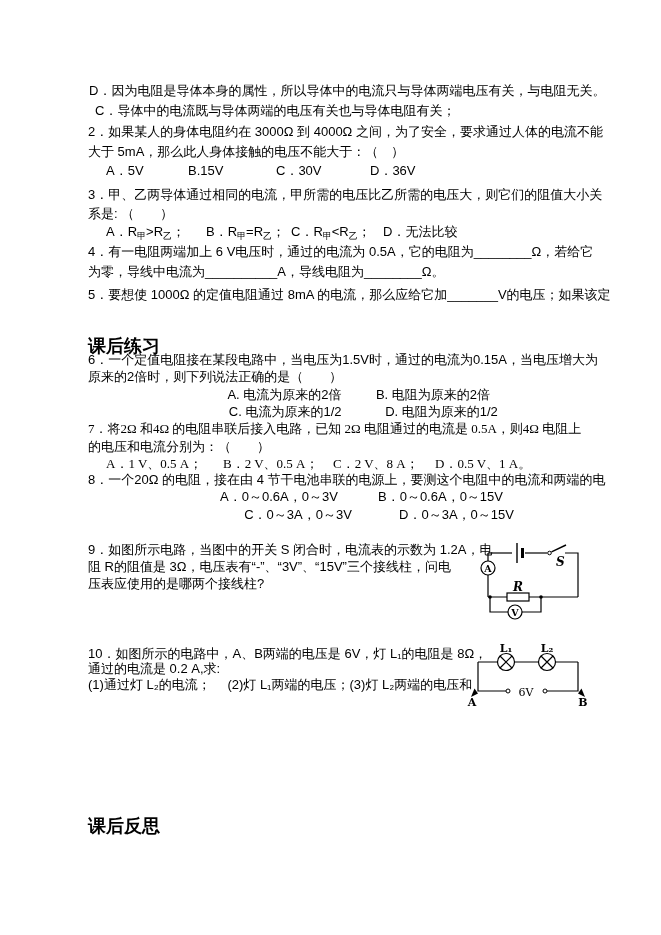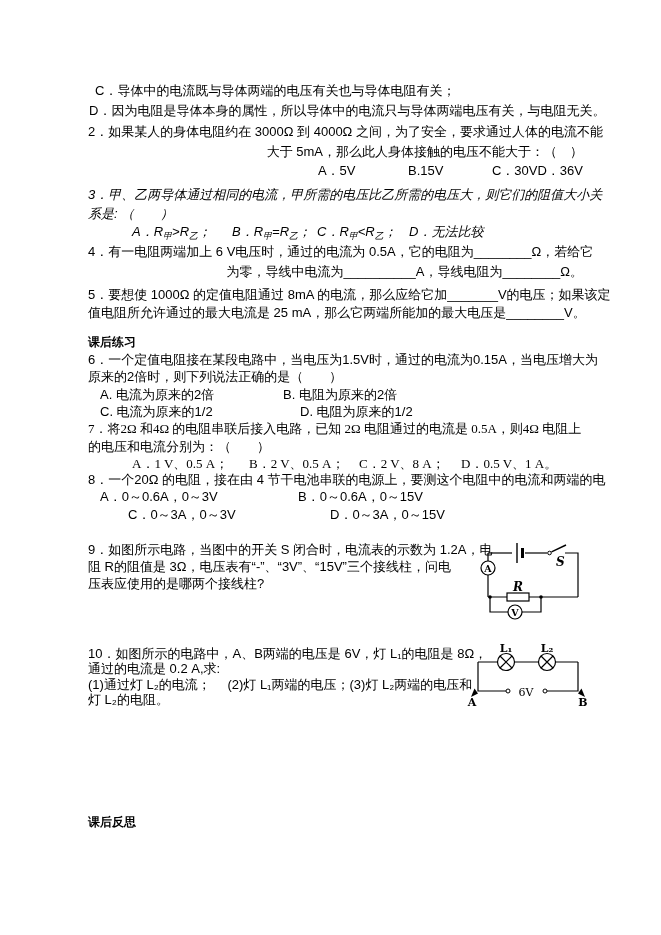--- a/index.html
+++ b/index.html
@@ -7,50 +7,50 @@
     position:relative;
     width:661px;height:935px;
     background:#ffffff;
     font-family:"Liberation Sans","DejaVu Sans",sans-serif;
     font-size:13px;color:#000;
     overflow:hidden;
   }
   .blk{position:absolute;left:88px;width:495px;}
   .line{white-space:pre;}
   .lh20 .line{line-height:20px;height:20px;}
-  .lh195 .line{line-height:19.5px;height:19.5px;text-align:right;}
-  .lh185 .line{line-height:18.5px;height:18.5px;font-style:italic;}
+  .lh195 .line{line-height:19.5px;height:19.5px;}
+  .lh185 .line{line-height:18.5px;height:18.5px;}
   .lh18 .line{line-height:18px;height:18px;}
   .lh173 .line{line-height:17.3px;height:17.3px;}
   .lh175 .line{line-height:17.5px;height:17.5px;}
   .lh17 .line{line-height:17px;height:17px;}
   .lh154 .line{line-height:15.4px;height:15.4px;}
-  .heading{font-weight:bold;font-size:12px;}
+  .heading{font-weight:bold;font-size:18px;}
   .ind-c{margin-left:7px;}
   .ind-d{margin-left:1px;}
   .opts{white-space:normal;}
   .opts .cell{display:inline-block;white-space:pre;vertical-align:top;}
-  .m30{margin-left:44px;}
-  .m12{margin-left:12px;}
+  .m30{margin-left:18px;}
+  .m12{margin-left:12px;text-align:center;}
   .w82{width:82px;} .w88{width:88px;} .w94{width:94px;}
   .w100{width:100px;} .w85{width:85px;} .w92{width:92px;}
   .w183{width:183px;} .w198{width:198px;} .w202{width:202px;margin-left:28px;}
   .w117{width:117px;} .w110{width:110px;} .w102{width:102px;}
   .cjksub{font-size:9px;vertical-align:-3px;line-height:0;}
   .fig{position:absolute;}
   svg text{font-family:"DejaVu Serif","Liberation Serif",serif;}
 </style>
 </head>
 <body>
 
 <div class="page">
 
   <div class="blk lh20" style="top:81px;">
+    <div class="line ind-d">D．因为电阻是导体本身的属性，所以导体中的电流只与导体两端电压有关，与电阻无关。</div>
     <div class="line ind-c">C．导体中的电流既与导体两端的电压有关也与导体电阻有关；</div>
-    <div class="line ind-d">D．因为电阻是导体本身的属性，所以导体中的电流只与导体两端电压有关，与电阻无关。</div>
   </div>
 
   <div class="blk lh195" style="top:122px;">
     <div class="line">2．如果某人的身体电阻约在 3000Ω 到 4000Ω 之间，为了安全，要求通过人体的电流不能</div>
     <div class="line">大于 5mA，那么此人身体接触的电压不能大于：（　）</div>
     <div class="line opts m30"><span class="cell w82">A．5V</span><span class="cell w88">B.15V</span><span class="cell w94">C．30V</span><span class="cell">D．36V</span></div>
   </div>
 
   <div class="blk lh185" style="top:186px;">
     <div class="line">3．甲、乙两导体通过相同的电流，甲所需的电压比乙所需的电压大，则它们的阻值大小关</div>
@@ -58,21 +58,20 @@
     <div class="line opts m30"><span class="cell w100"><span>A．R</span><sub class="cjksub">甲</sub><span>&gt;R</span><sub class="cjksub">乙</sub><span>；</span></span><span class="cell w85"><span>B．R</span><sub class="cjksub">甲</sub><span>=R</span><sub class="cjksub">乙</sub><span>；</span></span><span class="cell w92"><span>C．R</span><sub class="cjksub">甲</sub><span>&lt;R</span><sub class="cjksub">乙</sub><span>；</span></span><span class="cell"><span>D．无法比较</span></span></div>
   </div>
 
   <div class="blk lh195" style="top:242px;">
     <div class="line">4．有一电阻两端加上 6 V电压时，通过的电流为 0.5A，它的电阻为________Ω，若给它</div>
     <div class="line">为零，导线中电流为__________A，导线电阻为________Ω。</div>
   </div>
 
   <div class="blk lh18" style="top:286px;">
     <div class="line">5．要想使 1000Ω 的定值电阻通过 8mA 的电流，那么应给它加_______V的电压；如果该定</div>
-    <div class="line">值电阻所允许通过的最大电流是 25 mA，那么它两端所能加的最大电压是________V。</div>
   </div>
 
   <div class="blk" style="top:334px;">
     <div class="line heading">课后练习</div>
   </div>
 
   <div class="blk lh173" style="top:351px;">
     <div class="line">6．一个定值电阻接在某段电路中，当电压为1.5V时，通过的电流为0.15A，当电压增大为</div>
     <div class="line">原来的2倍时，则下列说法正确的是（　　）</div>
     <div class="line opts m12"><span class="cell w183">A. 电流为原来的2倍</span><span class="cell">B. 电阻为原来的2倍</span></div>
@@ -130,21 +129,20 @@
     <g>
       <circle cx="515" cy="612" r="7" fill="#fff" stroke="#000" stroke-width="1.2"></circle>
     </g>
     <text x="515" y="616" font-size="9.5" font-weight="bold" text-anchor="middle">V</text>
   </svg>
 
   <div class="blk lh154" style="top:646px;width:388px;">
     <div class="line">10．如图所示的电路中，A、B两端的电压是 6V，灯 L₁的电阻是 8Ω，</div>
     <div class="line">通过的电流是 0.2 A,求:</div>
     <div class="line">(1)通过灯 L₂的电流；　 (2)灯 L₁两端的电压；(3)灯 L₂两端的电压和</div>
-    <div class="line">灯 L₂的电阻。</div>
   </div>
 
   <svg class="fig" style="left:466px;top:638px;" width="122" height="72" viewBox="466 638 122 72">
     <g stroke="#000" stroke-width="1.2" fill="none">
       <path d="M478,662 H497.5 M514.5,662 H538.5 M555.5,662 H578"></path>
       <path d="M478,662 V691 H506"></path>
       <path d="M578,662 V691 H547"></path>
     </g>
     <g stroke="#000" stroke-width="1.2" fill="none">
       <circle cx="506" cy="662" r="8.5" fill="#fff"></circle>

